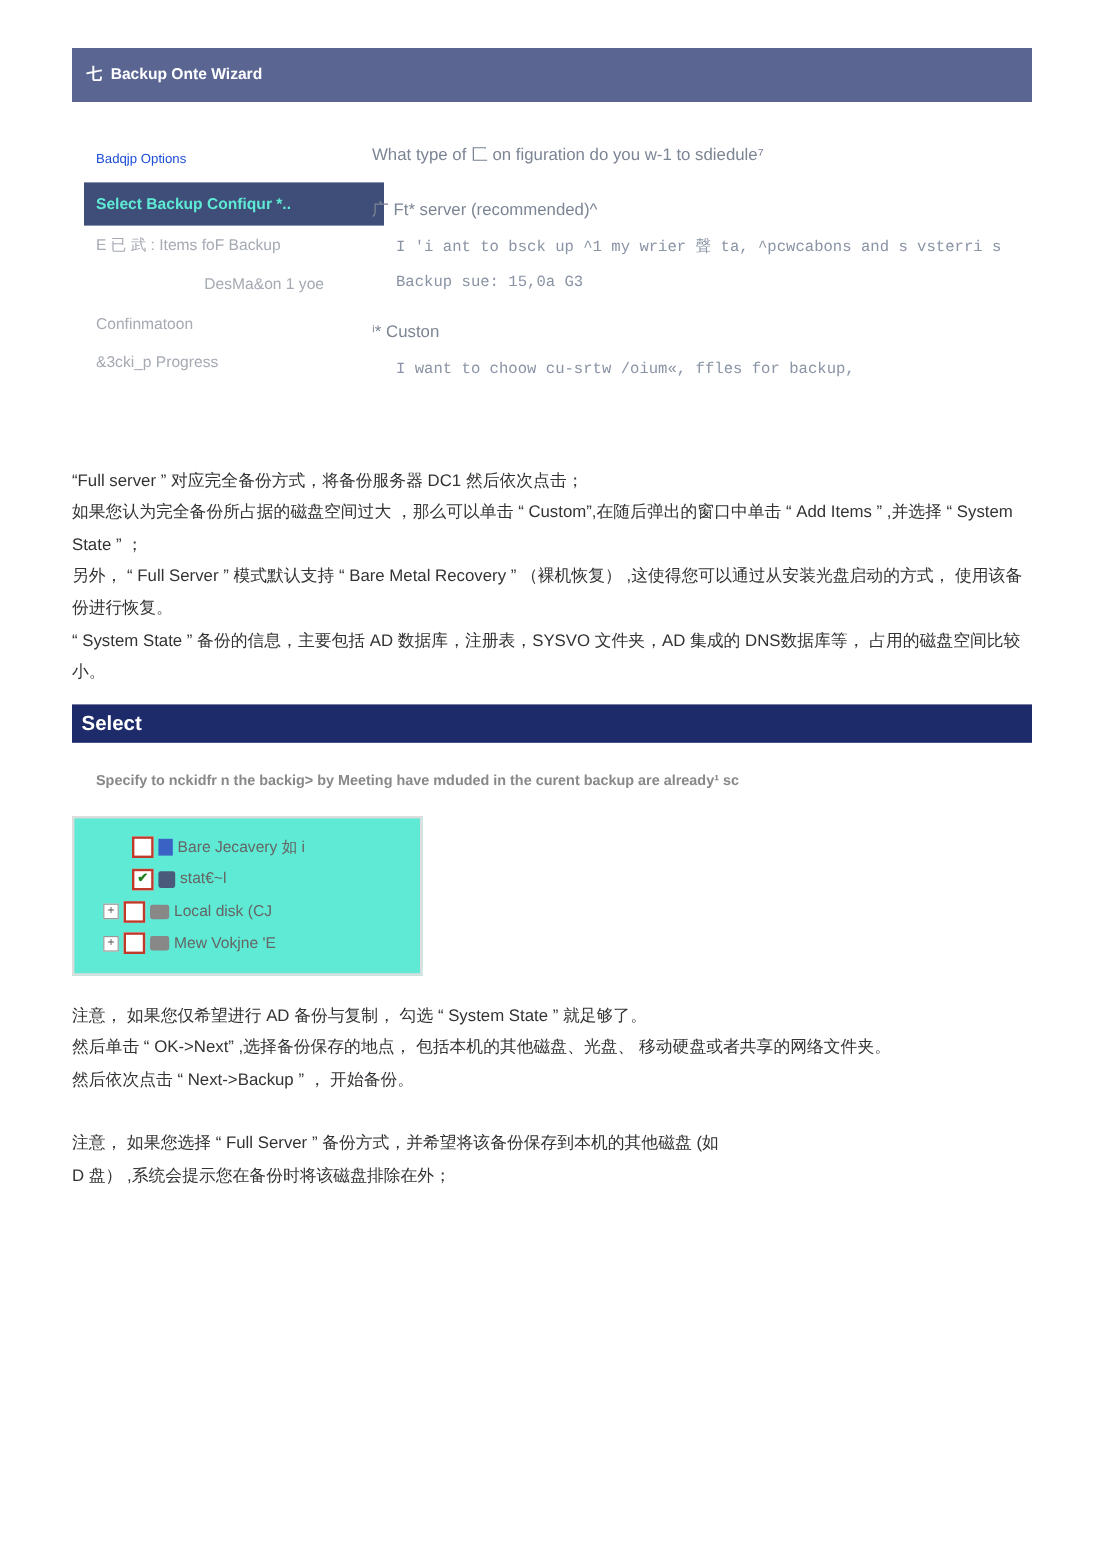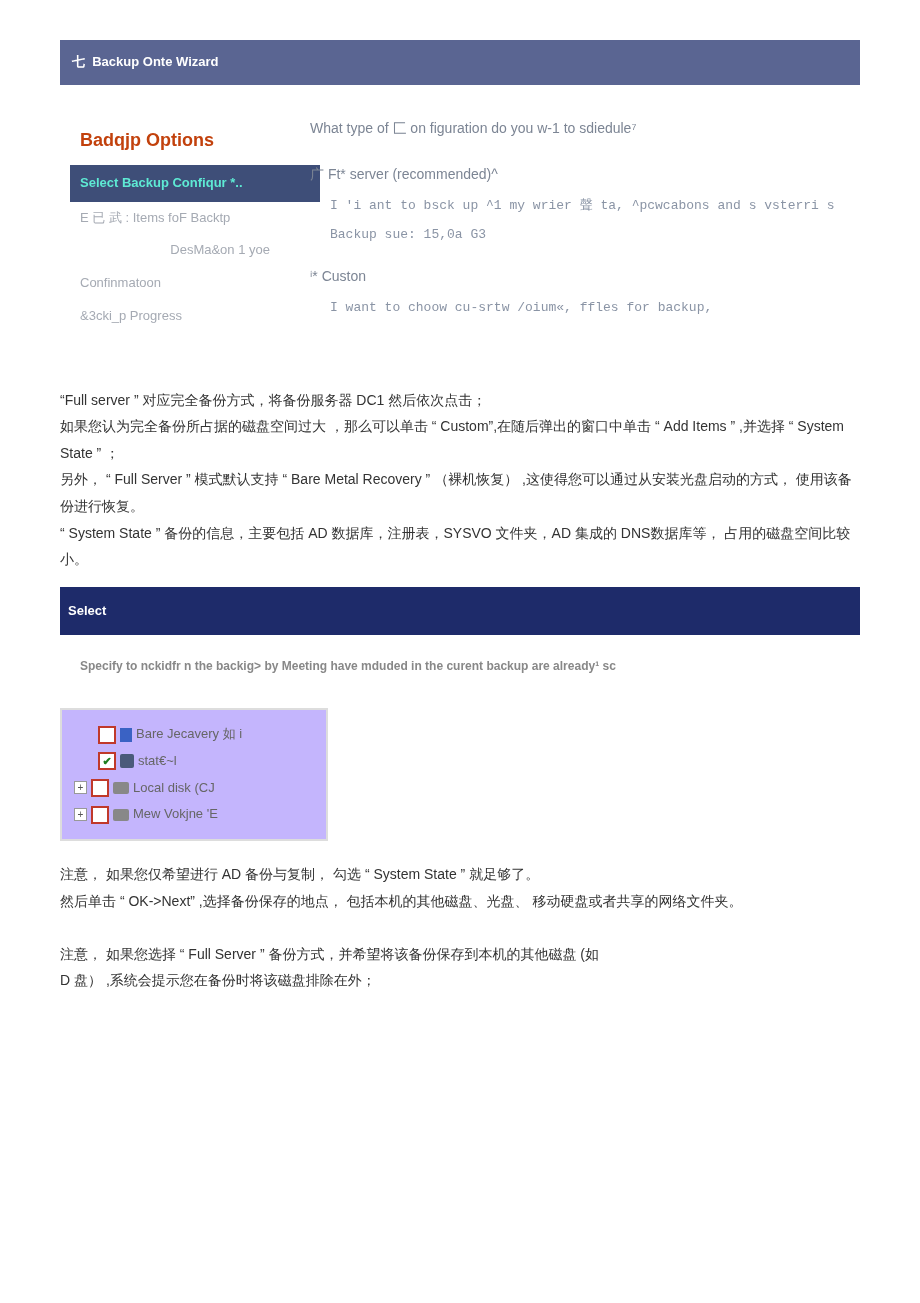--- a/index.html
+++ b/index.html
@@ -35,23 +35,23 @@
   }
   .wizard-left {
     width: 230px;
     flex-shrink: 0;
   }
   .wizard-right {
     flex: 1;
     color: #7c8594;
   }
   .step-title {
-    color: #c2410c;
-    font-weight: bold;
-    font-size: 18px;
+    color: #1d4ed8;
+    font-weight: normal;
+    font-size: 11px;
     padding: 8px 0;
   }
   .step-selected {
     background: #3e4e78;
     color: #5eead4;
     font-size: 13px;
     font-weight: bold;
     padding: 6px 10px;
     margin-left: -10px;
     margin-right: -10px;
@@ -75,36 +75,36 @@
     font-size: 13px;
     font-family: Liberation Mono, monospace;
   }
   .prose {
     margin-top: 10px;
   }
   .section-bar {
     background: #1e2b6a;
     color: #fff;
     font-weight: bold;
-    padding: 12px 8px;
-    font-size: 13px;
+    padding: 0 8px;
+    font-size: 17px;
     margin-top: 14px;
   }
   .subtext {
     color: #888;
     font-weight: bold;
     font-size: 12px;
     padding: 20px 10px 10px 20px;
   }
   .tree-box {
     border: 2px solid #ddd;
-    background: #c4b5fd;
+    background: #5eead4;
     width: 240px;
-    margin: 20px 0 20px 0;
-    padding: 10px 12px;
+    margin: 8px 0 20px 0;
+    padding: 10px 24px;
   }
   .tree-row {
     display: flex;
     align-items: center;
     gap: 4px;
     color: #666;
     font-size: 13px;
     margin: 2px 0;
   }
   .expander {
@@ -156,21 +156,21 @@
 </head>
 <body>
 
 <div>
   <div class="wizard-titlebar">七 ­ Backup Onte Wizard</div>
   <div class="wizard-body">
     <div class="wizard-cols">
       <div class="wizard-left">
         <div class="step-title">Badqjp Options</div>
         <div class="step-selected">Select Backup Conﬁqur *..</div>
-        <div class="step-disabled">E 已 武 : Items foF Backtp</div>
+        <div class="step-disabled">E 已 武 : Items foF Backup</div>
         <div class="step-disabled" style="text-align:right;padding-right:40px">DesMa&amp;on 1 yoe</div>
         <div class="step-disabled" style="">Confinmatoon</div>
         <div class="step-disabled">&amp;3cki_p Progress</div>
       </div>
       <div class="wizard-right">
         <div class="wizard-q">What type of 匚 on figuration do you w-1 to sdiedule⁷</div>
         <div class="opt-label">广 Ft* server (recommended)^</div>
         <div class="opt-desc">I 'i ant to bsck up ^1 my wrier 聲 ta, ^pcwcabons and s vsterri s</div>
         <div class="opt-desc" style="margin-top:-12px">Backup sue: 15,0a G3</div>
         <div class="opt-label">ⁱ* Custon</div>
@@ -213,16 +213,17 @@
     <span class="expander">+</span>
     <span class="chk"></span>
     <span class="disk-icon"></span>
     <span>Mew Vokjne 'E</span>
   </div>
 </div>
 
 <div class="prose">
   <div>注意， 如果您仅希望进行  AD 备份与复制， 勾选 “ System State ” 就足够了。</div>
   <div>然后单击 “ OK-&gt;Next”  ,选择备份保存的地点， 包括本机的其他磁盘、光盘、      移动硬盘或者共享的网络文件夹。</div>
+  <div>然后依次点击 “ Next-&gt;Backup ” ， 开始备份。</div>
   <br>
   <div>注意， 如果您选择 “ Full Server ” 备份方式，并希望将该备份保存到本机的其他磁盘         (如</div>
   <div>D 盘） ,系统会提示您在备份时将该磁盘排除在外；</div>
 </div>
 
 </body></html>

